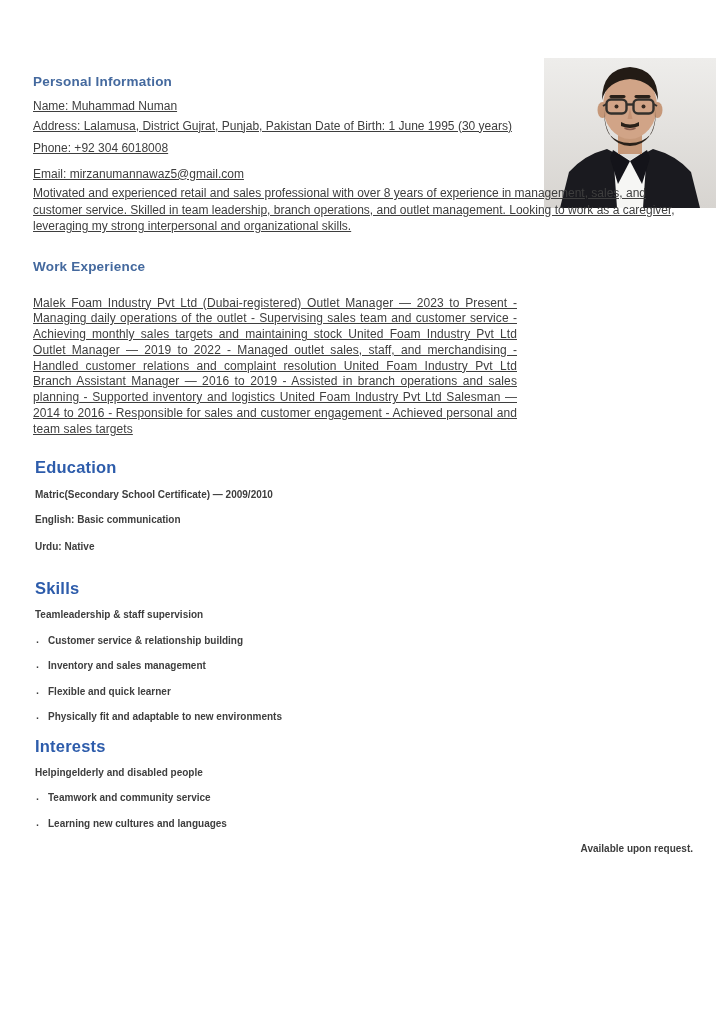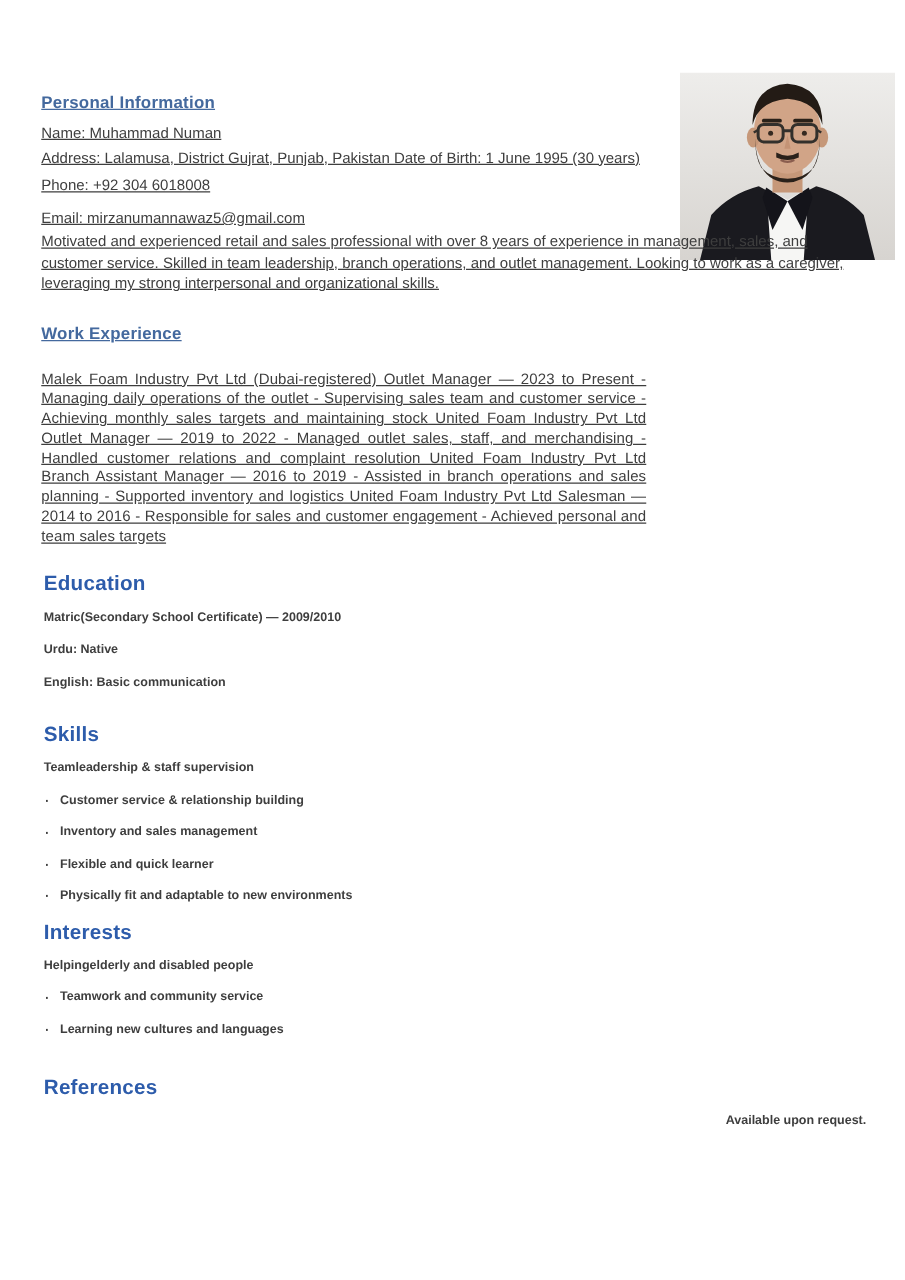--- a/index.html
+++ b/index.html
@@ -16,21 +16,21 @@
     color:var(--body);
     -webkit-font-smoothing:antialiased;
   }
   .page{position:relative;width:724px;height:1024px;overflow:hidden;background:var(--page-bg);}
   .photo-wrap{position:absolute;left:544px;top:58px;width:172px;height:150px;}
   .photo-wrap svg{display:block;width:100%;height:100%;}
   .content{position:absolute;left:33px;top:74px;width:660px;}
 
   .h-small{
     font-size:13.5px;font-weight:700;color:var(--heading-small);
-    letter-spacing:.2px;line-height:16px;text-decoration:underline;
+    letter-spacing:.2px;line-height:16px;
   }
   .body-sm{font-size:12px;line-height:16.5px;color:var(--body);text-decoration:underline;}
   .name-line{margin-top:8px;}
   .addr-line{margin-top:3px;width:534px;}
   .phone-line{margin-top:6px;}
   .email-line{margin-top:9px;}
   .ps-heading{margin-top:3px;}
   .profile-text{margin-top:3px;width:648px;}
   .we-heading{margin-top:24px;}
   .work-text{
@@ -124,22 +124,22 @@
     <p class="body-sm profile-text">Motivated and experienced retail and sales professional with over 8 years of experience in management, sales, and customer service. Skilled in team leadership, branch operations, and outlet management. Looking to work as a caregiver, leveraging my strong interpersonal and organizational skills.</p>
 
     <div class="h-small we-heading">Work Experience</div>
     <p class="body-sm work-text">Malek Foam Industry Pvt Ltd (Dubai-registered) Outlet Manager — 2023 to Present - Managing daily operations of the outlet - Supervising sales team and customer service - Achieving monthly sales targets and maintaining stock United Foam Industry Pvt Ltd Outlet Manager — 2019 to 2022 - Managed outlet sales, staff, and merchandising - Handled customer relations and complaint resolution United Foam Industry Pvt Ltd Branch Assistant Manager — 2016 to 2019 - Assisted in branch operations and sales planning - Supported inventory and logistics United Foam Industry Pvt Ltd Salesman — 2014 to 2016 - Responsible for sales and customer engagement - Achieved personal and team sales targets</p>
 
     <div class="lower">
 
       <div class="h-big edu-heading">Education</div>
       <p class="body-lg edu-text">Matric(Secondary School Certificate) — 2009/2010</p>
 
+      <p class="body-lg lang-item">English: Basic communication</p>
       <p class="body-lg lang-item">Urdu: Native</p>
-      <p class="body-lg lang-item">English: Basic communication</p>
 
       <div class="h-big skills-heading">Skills</div>
       <p class="body-lg lead-line">Teamleadership &amp; staff supervision</p>
       <div class="bullet">
         <span class="dot">·</span>
         <span class="body-lg">Customer service &amp; relationship building</span>
       </div>
       <div class="bullet">
         <span class="dot">·</span>
         <span class="body-lg">Inventory and sales management</span>
@@ -157,18 +157,17 @@
       <p class="body-lg lead-line">Helpingelderly and disabled people</p>
       <div class="bullet">
         <span class="dot">·</span>
         <span class="body-lg">Teamwork and community service</span>
       </div>
       <div class="bullet">
         <span class="dot">·</span>
         <span class="body-lg">Learning new cultures and languages</span>
       </div>
 
-      <div class="h-big ref-heading">References</div>
       <p class="body-lg ref-text">Available upon request.</p>
 
     </div>
   </div>
 </div>
 
 </body></html>

